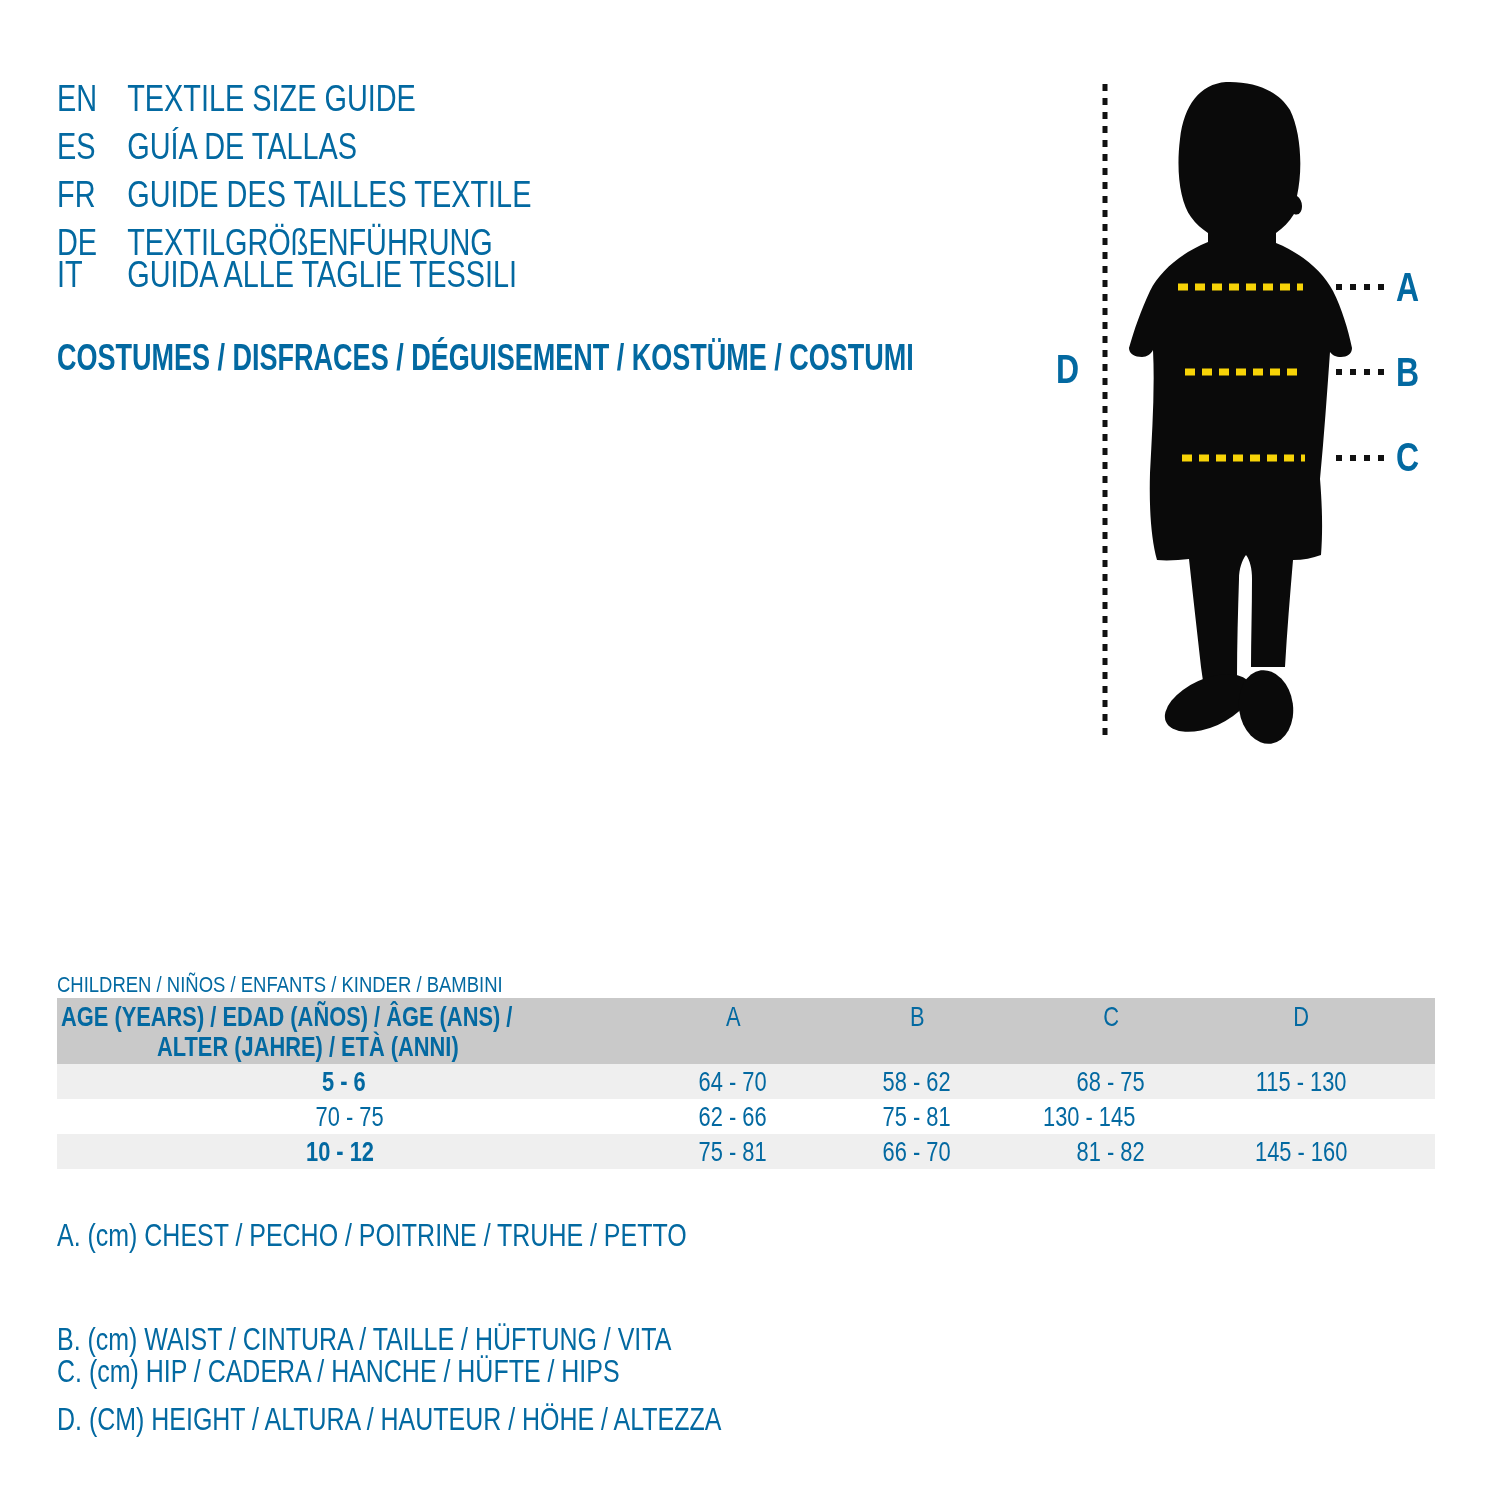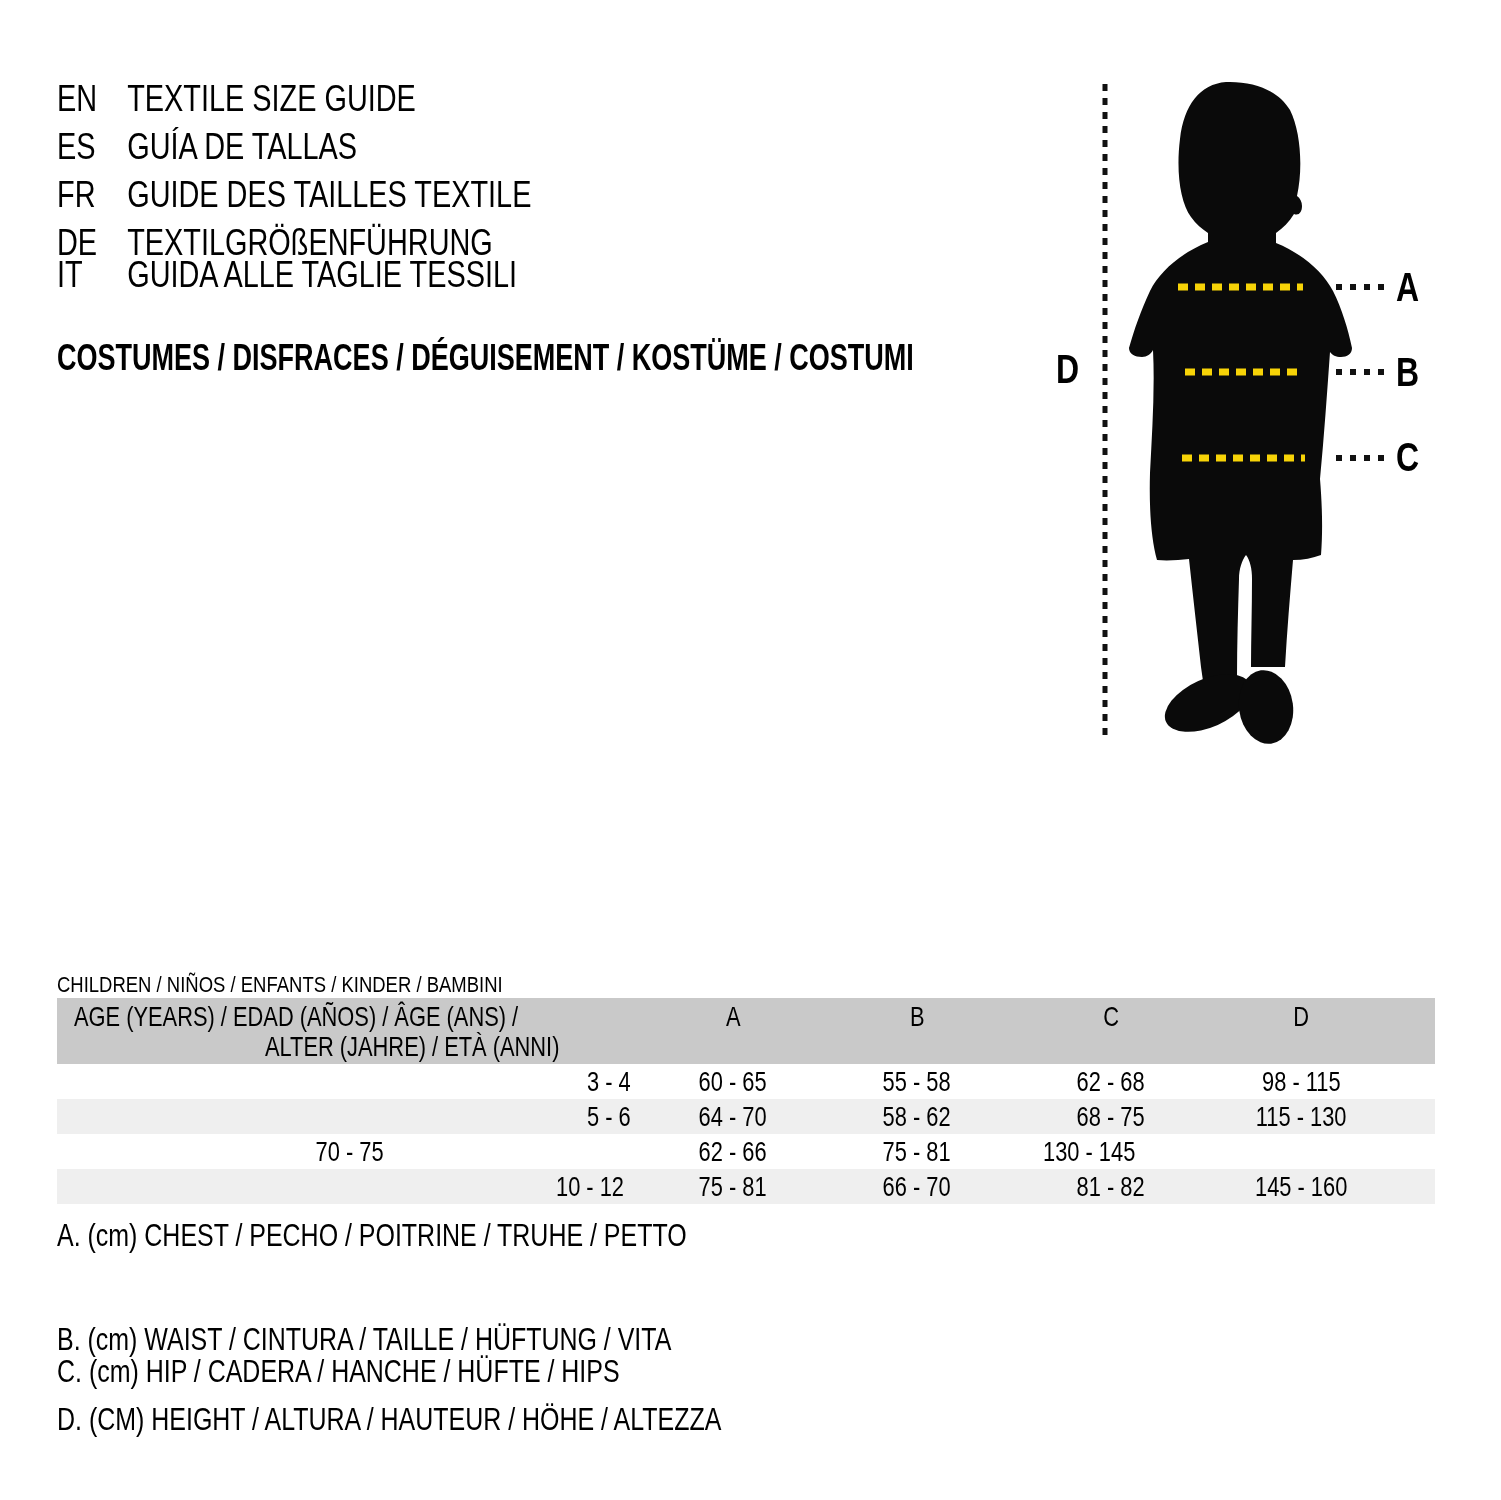--- a/index.html
+++ b/index.html
@@ -1,17 +1,17 @@
 <!DOCTYPE html>
 <html><head>
 <meta charset="utf-8">
 <style>
   html,body{margin:0;padding:0;background:#ffffff;}
   #page{position:relative;width:1501px;height:1500px;background:#ffffff;overflow:hidden;
-        font-family:"Liberation Sans",sans-serif;color:#000000;}
+        font-family:"Liberation Sans",sans-serif;color:#0369a1;}
   .abs{position:absolute;}
   .cond{display:inline-block;transform:scaleX(0.78);transform-origin:0 50%;white-space:nowrap;}
   .cond-c{display:inline-block;transform:scaleX(0.78);transform-origin:50% 50%;white-space:nowrap;}
 
   
   .lang-row{position:absolute;left:57px;height:42px;line-height:42px;font-size:37px;}
   .lang-code{display:inline-block;width:90px;}
 
   
   #category-title{left:57px;top:334px;font-size:37px;font-weight:700;line-height:48px;}
@@ -22,21 +22,21 @@
   .fig-label .cond{transform:scaleX(0.8);}
 
   
   #section-title{left:57px;top:966px;font-size:22px;line-height:38px;}
 
   
   #size-table{left:57px;top:998px;width:1378px;font-size:28px;}
   .t-row{display:grid;grid-template-columns:586px 180px 188px 200px 224px;align-items:center;}
   #t-header{background:#c9c9c9;height:66px;align-items:start;}
   #t-header .hc{padding-top:4px;line-height:30px;}
-  .c-age{text-align:right;}
+  .c-age{text-align:center;font-weight:bold;}
   .c-num{text-align:center;}
   .c-d{padding-right:44px;}
   .d-row{height:35px;}
   .d-row.stripe{background:#efefef;}
 
   
   .legend-row{position:absolute;left:57px;font-size:32px;line-height:38px;}
 </style>
 </head>
 <body>
@@ -121,27 +121,20 @@
       <div class="c-age hc">
         <span class="cond">AGE (YEARS) / EDAD (AÑOS) / ÂGE (ANS) /</span><br>
         <span class="cond">ALTER (JAHRE) / ETÀ (ANNI)</span>
       </div>
       <div class="c-num hc"><span class="cond-c">A</span></div>
       <div class="c-num hc"><span class="cond-c">B</span></div>
       <div class="c-num hc"><span class="cond-c">C</span></div>
       <div class="c-num c-d hc"><span class="cond-c">D</span></div>
     </div>
 
-    <div class="t-row d-row">
-      <div class="c-age"><span class="cond">3 - 4</span></div>
-      <div class="c-num"><span class="cond-c">60 - 65</span></div>
-      <div class="c-num"><span class="cond-c">55 - 58</span></div>
-      <div class="c-num"><span class="cond-c">62 - 68</span></div>
-      <div class="c-num c-d"><span class="cond-c">98 - 115</span></div>
-    </div>
     <div class="t-row d-row stripe">
       <div class="c-age"><span class="cond">5 - 6</span></div>
       <div class="c-num"><span class="cond-c">64 - 70</span></div>
       <div class="c-num"><span class="cond-c">58 - 62</span></div>
       <div class="c-num"><span class="cond-c">68 - 75</span></div>
       <div class="c-num c-d"><span class="cond-c">115 - 130</span></div>
     </div>
     <div class="t-row d-row">
       <div class="c-num"><span class="cond-c">70 - 75</span></div>
       <div class="c-num"><span class="cond-c">62 - 66</span></div>

